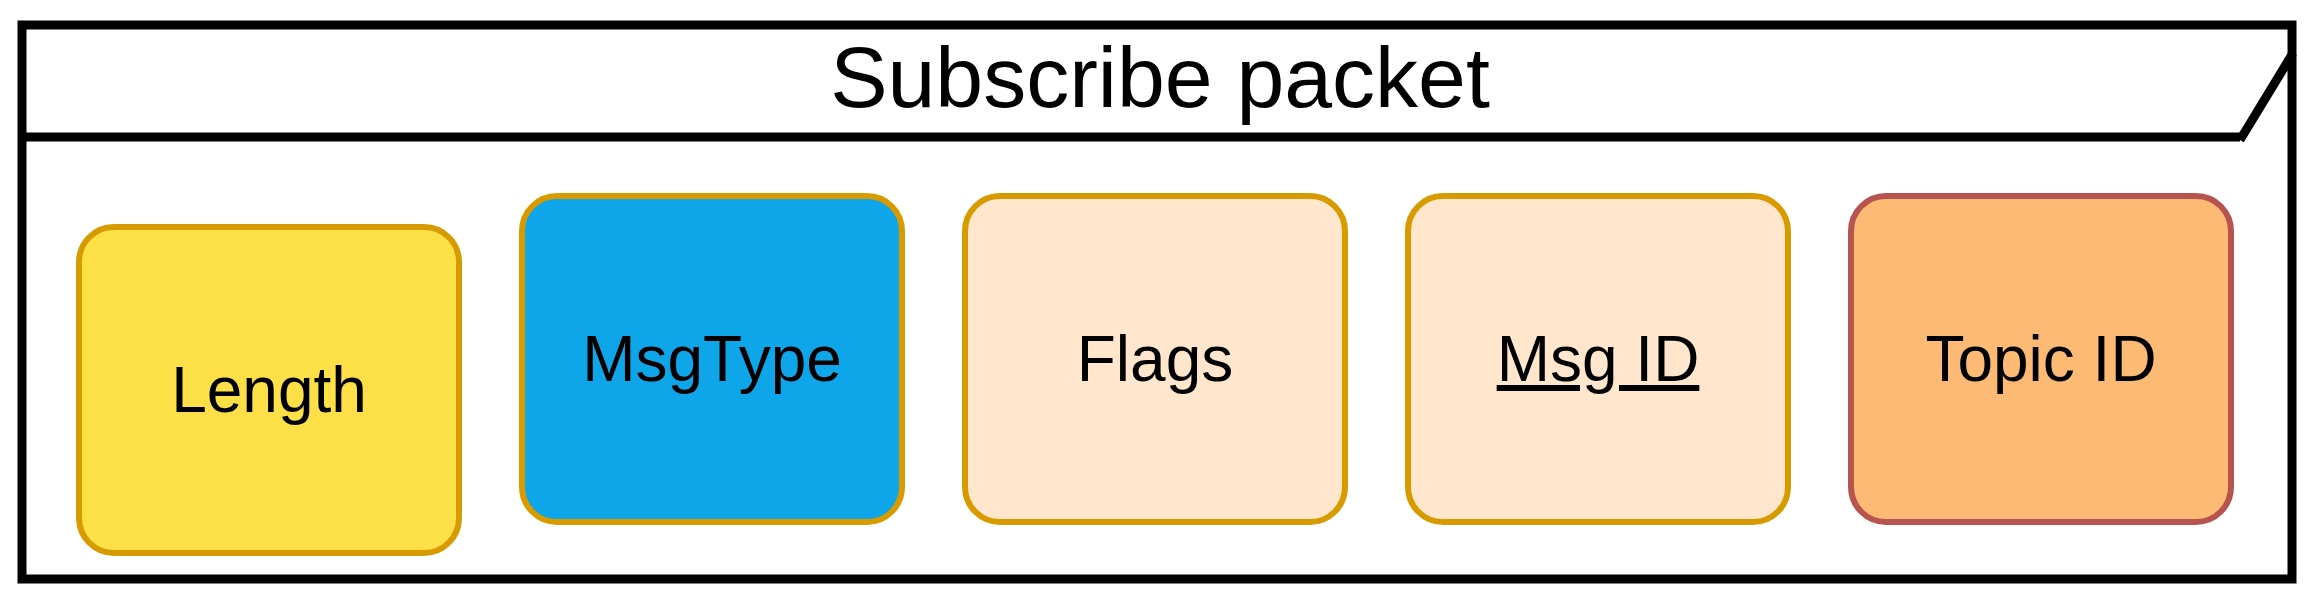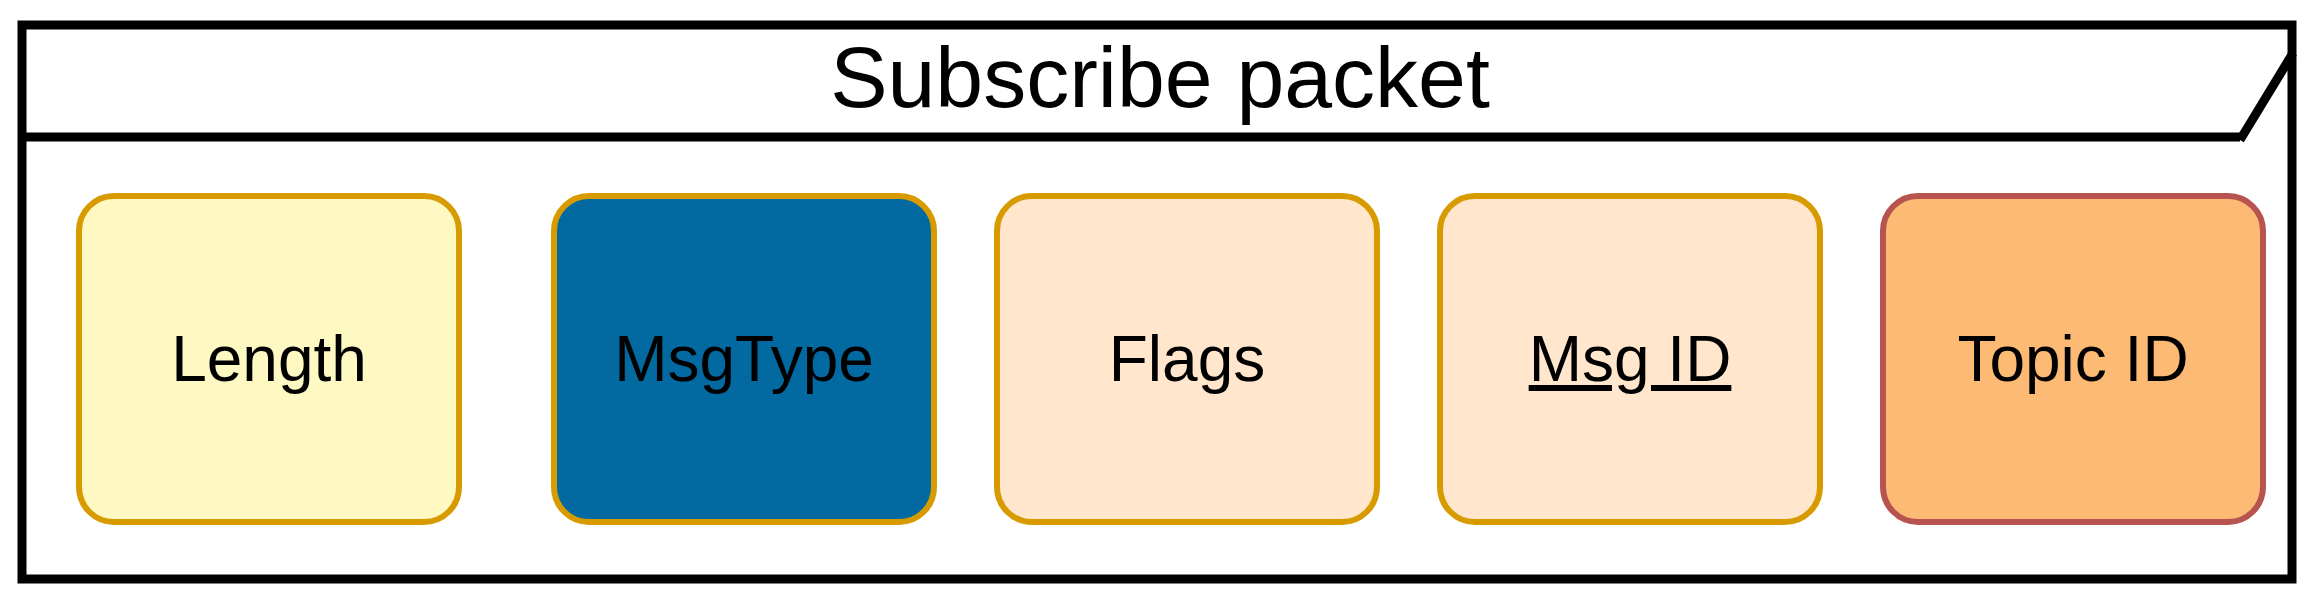--- a/index.html
+++ b/index.html
@@ -66,24 +66,24 @@
 
   <svg class="frame" viewBox="0 0 2320 604" aria-hidden="true">
     <rect x="22" y="25" width="2270" height="554" fill="none" stroke-width="9" stroke="#000000"></rect>
     <line x1="18" y1="137" x2="2240" y2="137" stroke-width="9" stroke="#000000"></line>
     <line x1="2240" y1="140" x2="2293" y2="53" stroke-width="9" stroke="#000000"></line>
   </svg>
 
   <div class="title-band">Subscribe packet</div>
 
   <div class="fields-row">
-    <div class="field" style="background: #fef9c3; border-color: rgb(215, 155, 0);">
+    <div class="field" style="background: #fde047; border-color: rgb(215, 155, 0); margin-top: 31px;">
       <span>Length</span>
     </div>
-    <div class="field" style="background: #0369a1; border-color: rgb(215, 155, 0); margin-left: 32px;">
+    <div class="field" style="background: #0ea5e9; border-color: rgb(215, 155, 0);">
       <span>MsgType</span>
     </div>
     <div class="field" style="background: rgb(255, 230, 204); border-color: rgb(215, 155, 0);">
       <span>Flags</span>
     </div>
     <div class="field" style="background: rgb(255, 230, 204); border-color: rgb(215, 155, 0); text-decoration: underline;">
       <span>Msg ID</span>
     </div>
     <div class="field" style="background: #fdba74; border-color: rgb(184, 84, 80);">
       <span>Topic ID</span>

